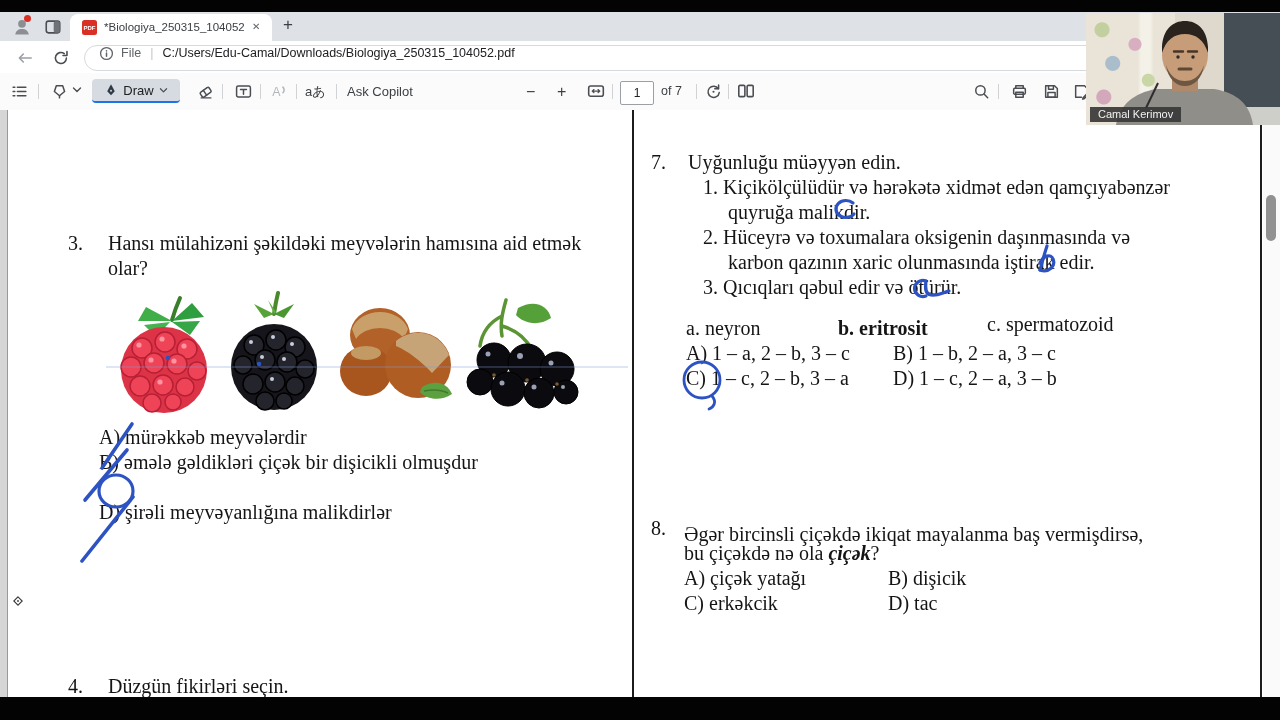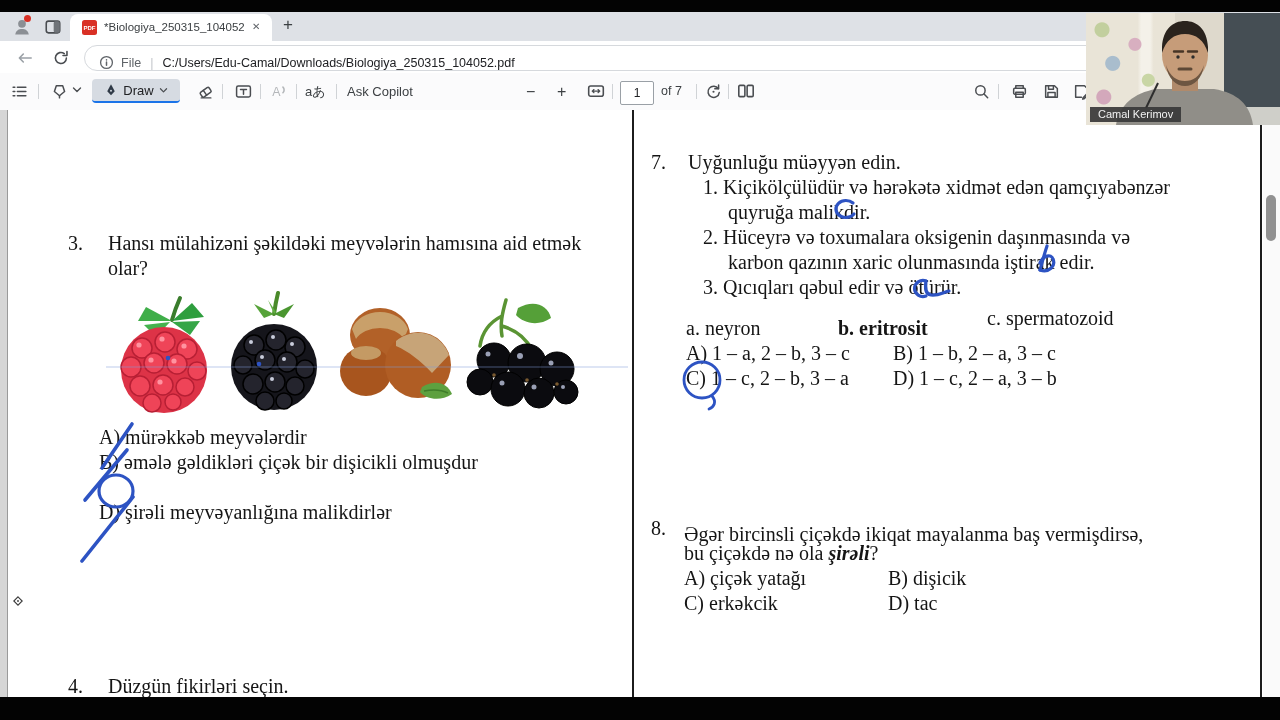--- a/index.html
+++ b/index.html
@@ -11,21 +11,21 @@
          color:#151515;white-space:pre;}
   .bar-black{left:0;width:1280px;background:#030303;}
   .tabbar{left:0;top:12px;width:1280px;height:29px;background:#dee1e6;}
   .tab{left:70px;top:2px;width:202px;height:27px;background:#fff;border-radius:8px 8px 0 0;
        display:flex;align-items:center;}
   .tab-title{font-size:11.5px;color:#3c4043;white-space:nowrap;overflow:hidden;max-width:140px;}
   .pdfbadge{width:15px;height:15px;background:#d93025;border-radius:2.5px;color:#fff;
             font-size:6px;font-weight:bold;display:flex;align-items:center;justify-content:center;}
   .addr-row{left:0;top:41px;width:1280px;height:32px;background:#fff;}
   .addr-pill{left:84px;top:4px;width:1186px;height:24px;border:1px solid #d6d9dd;border-radius:13px;
-             background:#fff;display:flex;align-items:flex-end;font-size:12.5px;color:#3c4043;}
+             background:#fff;display:flex;align-items:flex-start;font-size:12.5px;color:#3c4043;}
   .toolbar{left:0;top:73px;width:1280px;height:37px;background:#fbfbfc;border-bottom:1px solid #d8dadd;}
   .tb-ic{top:5px;width:26px;height:26px;display:flex;align-items:center;justify-content:center;
          border-radius:4px;}
   .tb-div{top:11px;width:1px;height:15px;background:#d0d3d6;}
   .draw-btn{left:92px;top:6px;width:88px;height:24px;background:#d6dbe2;border-radius:4px;
             display:flex;align-items:center;justify-content:center;gap:5px;
             border-bottom:2.5px solid #1a73e8;box-sizing:border-box;}
   .draw-label{font-size:13px;color:#202124;}
   .pagebox{left:620px;top:8px;width:32px;height:22px;background:#fff;border:1px solid #9aa0a6;
            border-radius:2px;display:flex;align-items:center;justify-content:center;
@@ -340,30 +340,30 @@
     <div class="abs doc-t" style="left:651px;top:40px;">7.</div>
     <div class="abs doc-t" style="left:688px;top:40px;">Uyğunluğu müəyyən edin.</div>
     <div class="abs doc-t" style="left:703px;top:65px;">1. Kiçikölçülüdür və hərəkətə xidmət edən qamçıyabənzər</div>
     <div class="abs doc-t" style="left:728px;top:90px;">quyruğa malikdir.</div>
     <div class="abs doc-t" style="left:703px;top:115px;">2. Hüceyrə və toxumalara oksigenin daşınmasında və</div>
     <div class="abs doc-t" style="left:728px;top:140px;">karbon qazının xaric olunmasında iştirak edir.</div>
     <div class="abs doc-t" style="left:703px;top:165px;">3. Qıcıqları qəbul edir və ötürür.</div>
 
     <div class="abs doc-t" style="left:686px;top:206px;">a. neyron</div>
     <div class="abs doc-t" style="left:838px;top:206px;font-weight:bold;">b. eritrosit</div>
-    <div class="abs doc-t" style="left:987px;top:196px;">c. spermatozoid</div>
+    <div class="abs doc-t" style="left:987px;top:202px;">c. spermatozoid</div>
 
     <div class="abs doc-t" style="left:686px;top:231px;">A) 1 – a, 2 – b, 3 – c</div>
     <div class="abs doc-t" style="left:893px;top:231px;">B) 1 – b, 2 – a, 3 – c</div>
     <div class="abs doc-t" style="left:686px;top:256px;">C) 1 – c, 2 – b, 3 – a</div>
     <div class="abs doc-t" style="left:893px;top:256px;">D) 1 – c, 2 – a, 3 – b</div>
 
     <div class="abs doc-t" style="left:651px;top:406px;">8.</div>
     <div class="abs doc-t" style="left:684px;top:412px;text-align:center;">Əgər bircinsli çiçəkdə ikiqat mayalanma baş vermişdirsə,</div>
-    <div class="abs doc-t" style="left:684px;top:431px;"><span>bu çiçəkdə nə ola </span><span style="font-weight:bold;font-style:italic;">şirəli</span><span>?</span></div>
+    <div class="abs doc-t" style="left:684px;top:431px;"><span>bu çiçəkdə nə ola </span><span style="font-weight:bold;font-style:italic;">çiçək</span><span>?</span></div>
     <div class="abs doc-t" style="left:684px;top:456px;">A) çiçək yatağı</div>
     <div class="abs doc-t" style="left:888px;top:456px;">B) dişicik</div>
     <div class="abs doc-t" style="left:684px;top:481px;">C) erkəkcik</div>
     <div class="abs doc-t" style="left:888px;top:481px;">D) tac</div>
 
     <div class="abs" style="left:1263px;top:0;width:17px;height:587px;background:#fafafa;"></div>
     <div class="abs" style="left:1266px;top:85px;width:10px;height:46px;background:#919191;border-radius:5px;"></div>
 
     <div class="abs" style="left:13px;top:486px;">
       <svg width="10" height="10" viewBox="0 0 10 10">

